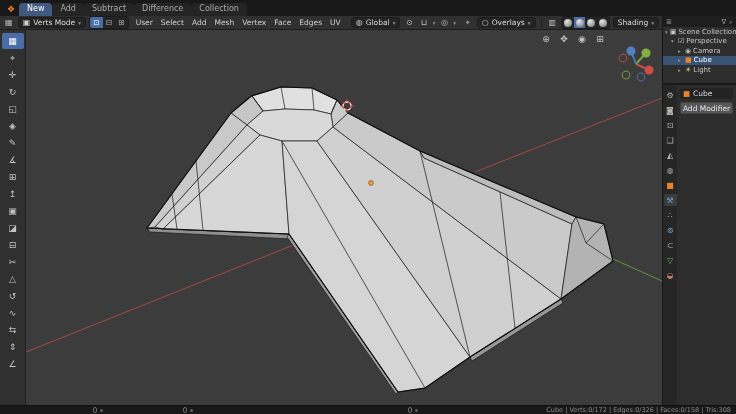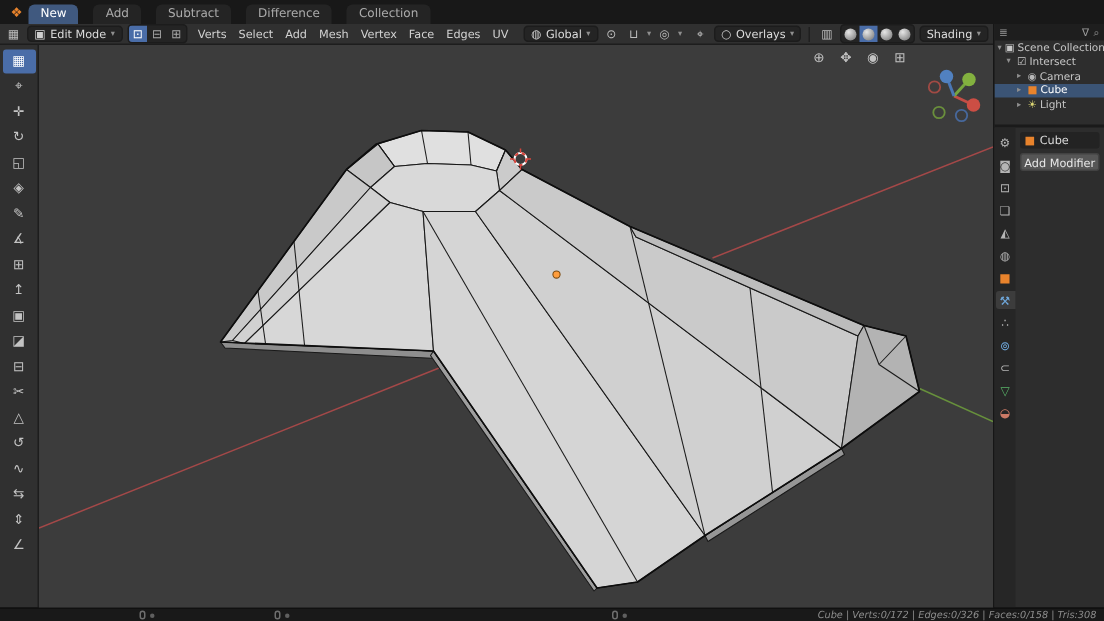--- a/index.html
+++ b/index.html
@@ -3,21 +3,21 @@
 <meta charset="utf-8">
 <style>
   * { margin:0; padding:0; box-sizing:border-box; user-select:none; }
   html,body { width:736px; height:414px; overflow:hidden; }
   body { font-family:"DejaVu Sans","Liberation Sans",sans-serif; background:#181818; color:#c9c9c9; font-size:8px; }
   .screen { width:736px; height:414px; display:flex; flex-direction:column; }
 
   
   .topbar { height:16px; flex:none; background:#181818; display:flex; align-items:flex-end; padding-left:3px; }
   .app-icon { width:16px; height:13px; display:flex; align-items:center; justify-content:center; color:#e8832c; font-size:9px; margin-bottom:1px; }
-  .ws-tabs { display:flex; gap:10px; align-items:flex-end; }
+  .ws-tabs { display:flex; gap:0; align-items:flex-end; }
   .ws-tab { padding:2px 8px 3px; border-radius:4px 4px 0 0; background:#242424; color:#ababab; font-size:8px; line-height:1; white-space:nowrap; }
   .ws-tab.active { background:#40597f; color:#ffffff; }
 
   
   .mainrow { flex:1; display:flex; min-height:0; }
   .left-stack { width:662px; flex:none; display:flex; flex-direction:column; min-height:0; }
 
   
   .header { height:14px; flex:none; background:#303030; border-bottom:1px solid #1d1d1d; display:flex; align-items:center; padding:0 3px; gap:3px; font-size:7.5px; white-space:nowrap; }
   .hicon { width:13px; height:11px; display:flex; align-items:center; justify-content:center; color:#bdbdbd; font-size:8px; border-radius:2px; }
@@ -72,21 +72,21 @@
   .pmain { flex:1; padding:3px 3px; display:flex; flex-direction:column; gap:3px; min-width:0; }
   .breadcrumb { height:11px; flex:none; background:#232323; border-radius:2px; display:flex; align-items:center; gap:3px; padding:0 3px; font-size:7.5px; color:#dcdcdc; white-space:nowrap; overflow:hidden; }
   .addmod { height:12px; flex:none; background:#565656; border:1px solid #424242; border-radius:2px; color:#e8e8e8; font-size:7.5px; display:flex; align-items:center; justify-content:center; white-space:nowrap; }
 
   
   .status { height:9px; flex:none; background:#191919; border-top:1px solid #101010; display:flex; align-items:center; padding:0 5px; font-size:6.5px; color:#8d8d8d; }
   .hintgrp { display:flex; gap:3px; align-items:center; }
   .hg1 { margin-left:88px; } .hg2 { margin-left:80px; } .hg3 { margin-left:215px; }
   .mglyph { width:4px; height:6px; border:1px solid #6e6e6e; border-radius:2px; }
   .mdot { width:3px; height:3px; border-radius:50%; background:#5f5f5f; }
-  .stats { margin-left:auto; white-space:nowrap;font-style:italic; }
+  .stats { margin-left:auto; white-space:nowrap; }
 </style>
 </head>
 <body>
 
 <div class="screen">
 
   <div class="topbar">
     <div class="app-icon">❖</div>
     <div class="ws-tabs">
 
@@ -104,40 +104,40 @@
 
   <div class="mainrow">
     <div class="left-stack">
 
       <div class="header">
         <div class="hicon">
           <span>▦</span>
         </div>
         <div class="dropdown">
           <span class="micon">▣</span>
-          <span>Edit Mode</span>
+          <span>Verts Mode</span>
           <span class="caret">▾</span>
         </div>
         <div class="selgrp">
 
             <div class="selbtn active" title="vertex-select">
               <span>⊡</span>
             </div>
 
             <div class="selbtn" title="edge-select">
               <span>⊟</span>
             </div>
 
             <div class="selbtn" title="face-select">
               <span>⊞</span>
             </div>
           </div>
         <div class="menus">
 
-            <div class="menu">Verts</div>
+            <div class="menu">User</div>
 
             <div class="menu">Select</div>
 
             <div class="menu">Add</div>
 
             <div class="menu">Mesh</div>
 
             <div class="menu">Vertex</div>
 
             <div class="menu">Face</div>
@@ -394,21 +394,21 @@
 
             <div class="orow" data-ind="0">
               <span class="ocaret">▾</span>
               <span class="oicon" style="color: rgb(200, 200, 200);">▣</span>
               <span class="olabel">Scene Collection</span>
             </div>
 
             <div class="orow" data-ind="1">
               <span class="ocaret">▾</span>
               <span class="oicon" style="color: rgb(200, 200, 200);">☑</span>
-              <span class="olabel">Intersect</span>
+              <span class="olabel">Perspective</span>
             </div>
 
             <div class="orow" data-ind="2">
               <span class="ocaret">▸</span>
               <span class="oicon" style="color: rgb(184, 184, 184);">◉</span>
               <span class="olabel">Camera</span>
             </div>
 
             <div class="orow active" data-ind="2">
               <span class="ocaret">▸</span>

